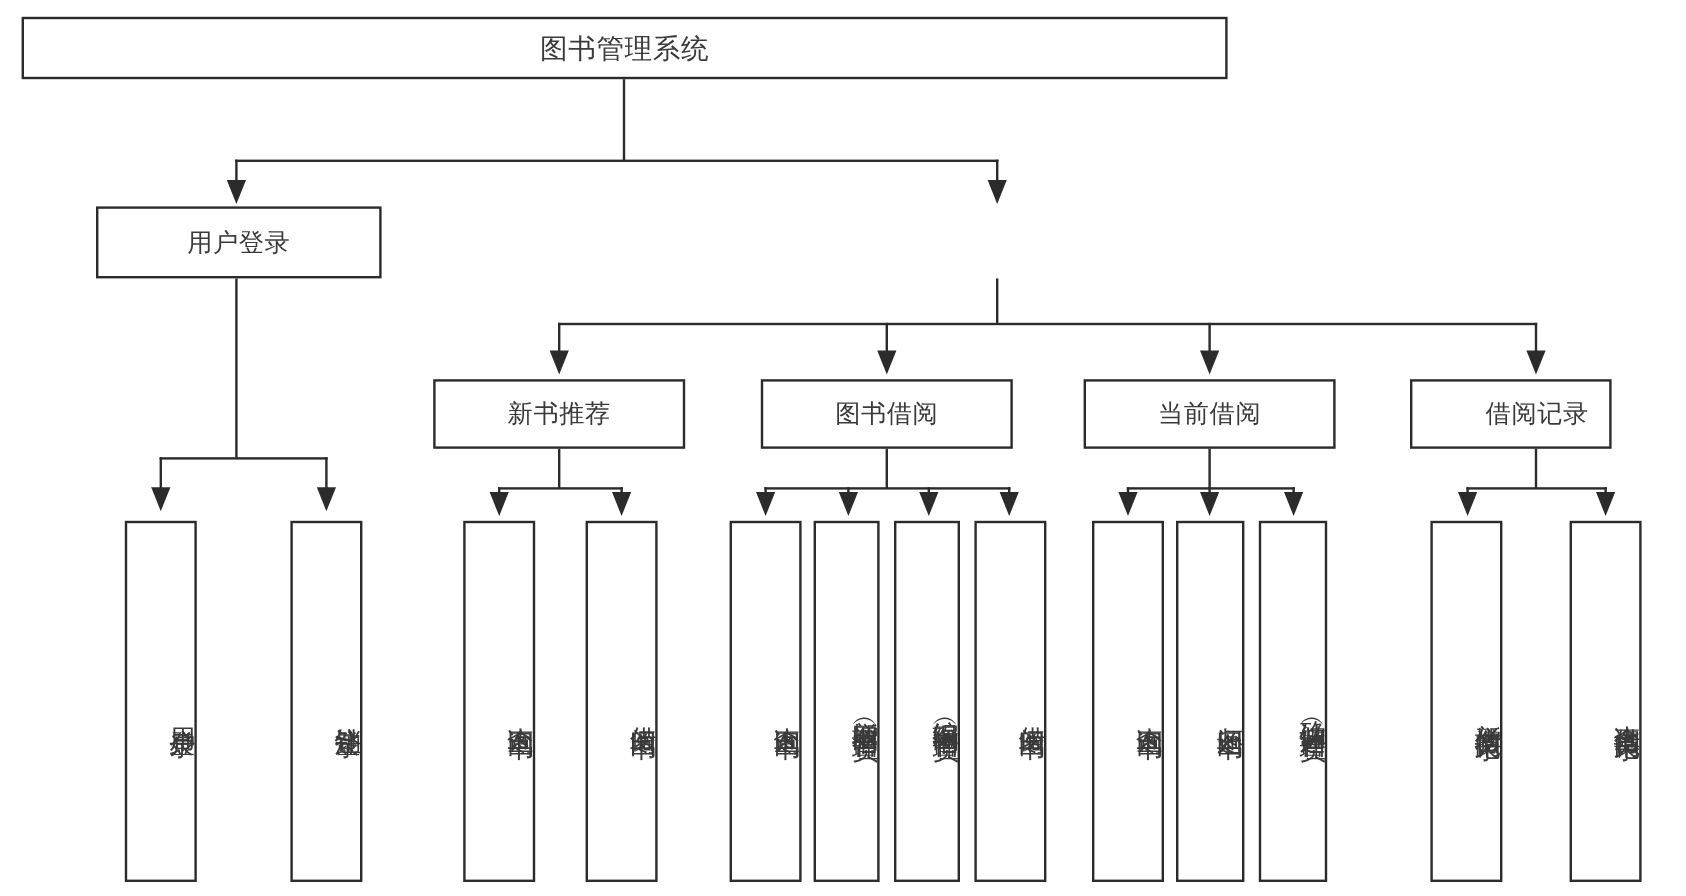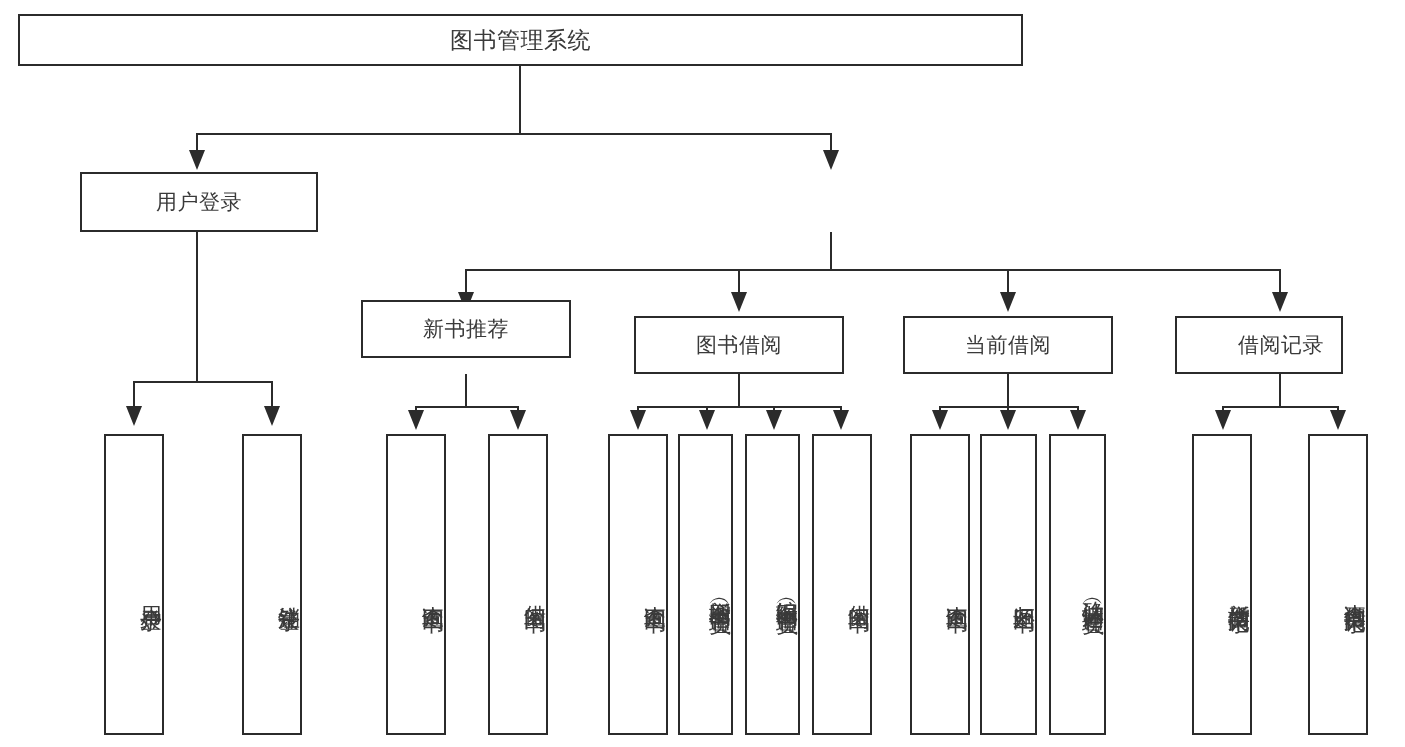--- a/index.html
+++ b/index.html
@@ -112,21 +112,21 @@
   <div class="ln h" style="left:465px; top:269px; width:816px; height:2px;"></div>
   <div class="ln v" style="left:465px; top:269px; width:2px; height:25px;"></div>
   <div class="arrow" style="left:458px; top:292px;"></div>
   <div class="ln v" style="left:738px; top:269px; width:2px; height:25px;"></div>
   <div class="arrow" style="left:731px; top:292px;"></div>
   <div class="ln v" style="left:1007px; top:269px; width:2px; height:25px;"></div>
   <div class="arrow" style="left:1000px; top:292px;"></div>
   <div class="ln v" style="left:1279px; top:269px; width:2px; height:25px;"></div>
   <div class="arrow" style="left:1272px; top:292px;"></div>
 
-  <div class="node" style="left:361px; top:300px; width:210px; height:58px;align-items:center;">
+  <div class="node" style="left:361px; top:316px; width:210px; height:58px;align-items:center;">
     <span class="lbl">新书推荐</span>
   </div>
   <div class="node" style="left:634px; top:316px; width:210px; height:58px;">
     <span class="lbl">图书借阅</span>
   </div>
   <div class="node" style="left:903px; top:316px; width:210px; height:58px;">
     <span class="lbl">当前借阅</span>
   </div>
   <div class="node" style="left:1175px; top:316px; width:168px; height:58px;padding-left:44px;">
     <span class="lbl">借阅记录</span>

